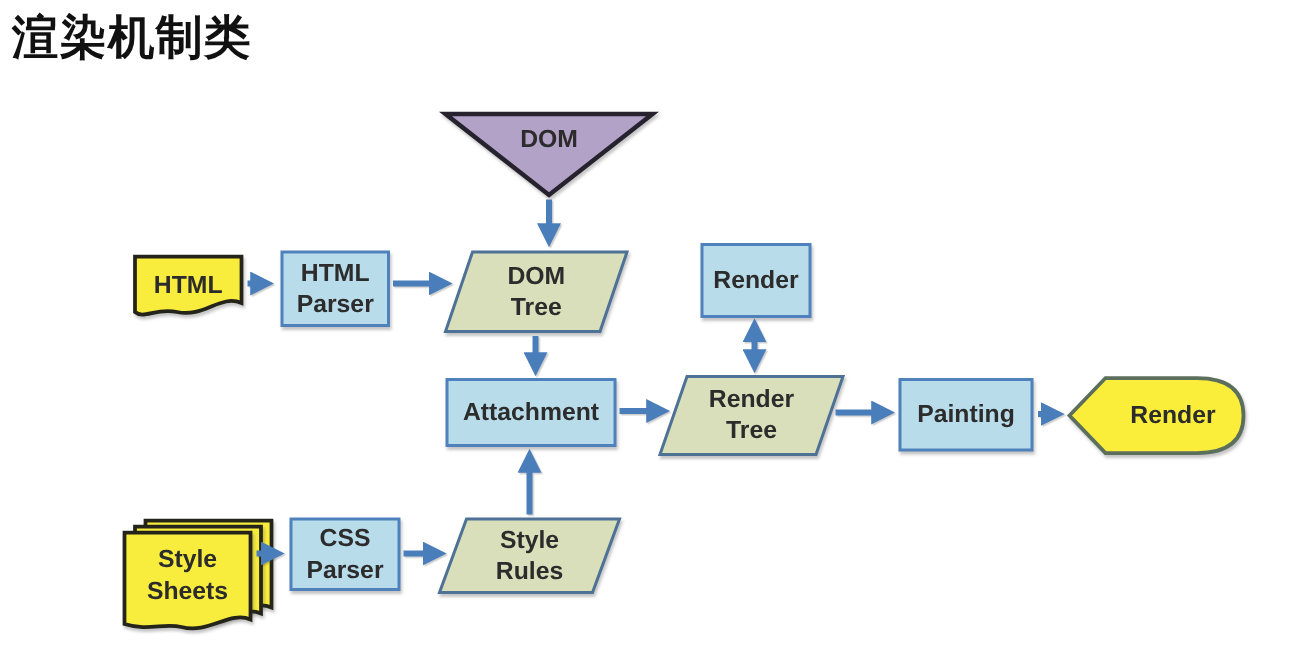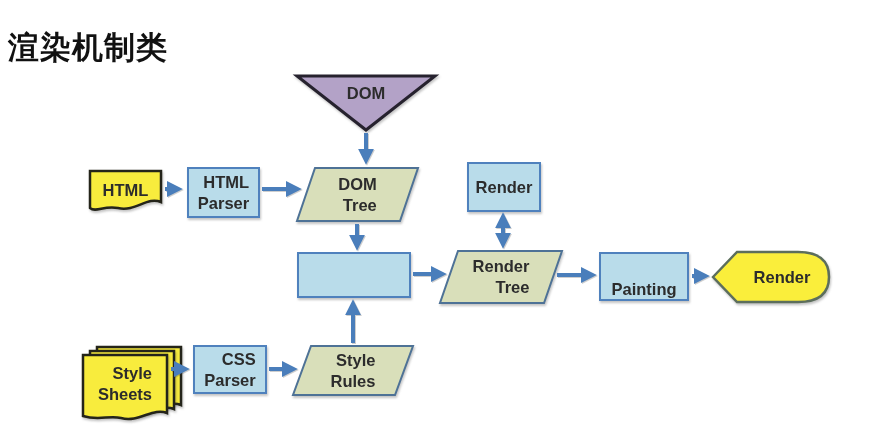--- a/index.html
+++ b/index.html
@@ -16,21 +16,20 @@
     overflow: hidden;
   }
   
   #header {
     position: absolute;
     left: 8px;
     top: 6px;
     display: flex;
     align-items: flex-end;
     gap: 10px;
-    margin-top: 23px;
   }
   #header .title {
     font-size: 31px;
     font-weight: 700;
     color: #111111;
     letter-spacing: 1px;
     line-height: 1.2;
   }
   #header .subtitle {
     font-size: 22px;
@@ -52,21 +51,21 @@
   }
   svg .edge {
     filter: drop-shadow(1px 1.5px 0.5px rgba(60,60,60,0.25));
   }
   
   .node-label {
     position: absolute;
     display: flex;
     align-items: center;
     justify-content: center;
-    text-align: right;
+    text-align: center;
     white-space: pre-line;
     font-size: 16.5px;
     font-weight: 600;
     color: #2c2c2c;
     line-height: 1.25;
     pointer-events: none;
   }
 </style>
 </head>
 <body>
@@ -125,23 +124,24 @@
     </svg>
 
     
     <div class="node-label" style="left:316px; top:78px;  width:100px; height:30px;">DOM</div>
     <div class="node-label" style="left:90px;  top:171px; width:71px;  height:38px;">HTML</div>
     <div class="node-label" style="left:188px; top:168px; width:71px;  height:49px;">HTML
 Parser</div>
     <div class="node-label" style="left:307px; top:168px; width:101px; height:53px;">DOM
 Tree</div>
     <div class="node-label" style="left:468px; top:163px; width:72px;  height:48px;">Render</div>
+    <div class="node-label" style="left:298px; top:253px; width:112px; height:44px;">Attachment</div>
     <div class="node-label" style="left:450px; top:251px; width:102px; height:52px;">Render
 Tree</div>
-    <div class="node-label" style="left:600px; top:266px; width:88px;  height:47px;">Painting</div>
+    <div class="node-label" style="left:600px; top:253px; width:88px;  height:47px;">Painting</div>
     <div class="node-label" style="left:735px; top:252px; width:94px;  height:50px;">Render</div>
     <div class="node-label" style="left:83px;  top:355px; width:84px;  height:58px;">Style
 Sheets</div>
     <div class="node-label" style="left:194px; top:346px; width:72px;  height:47px;">CSS
 Parser</div>
     <div class="node-label" style="left:299px; top:346px; width:108px; height:49px;">Style
 Rules</div>
   </div>
 
 </div>

